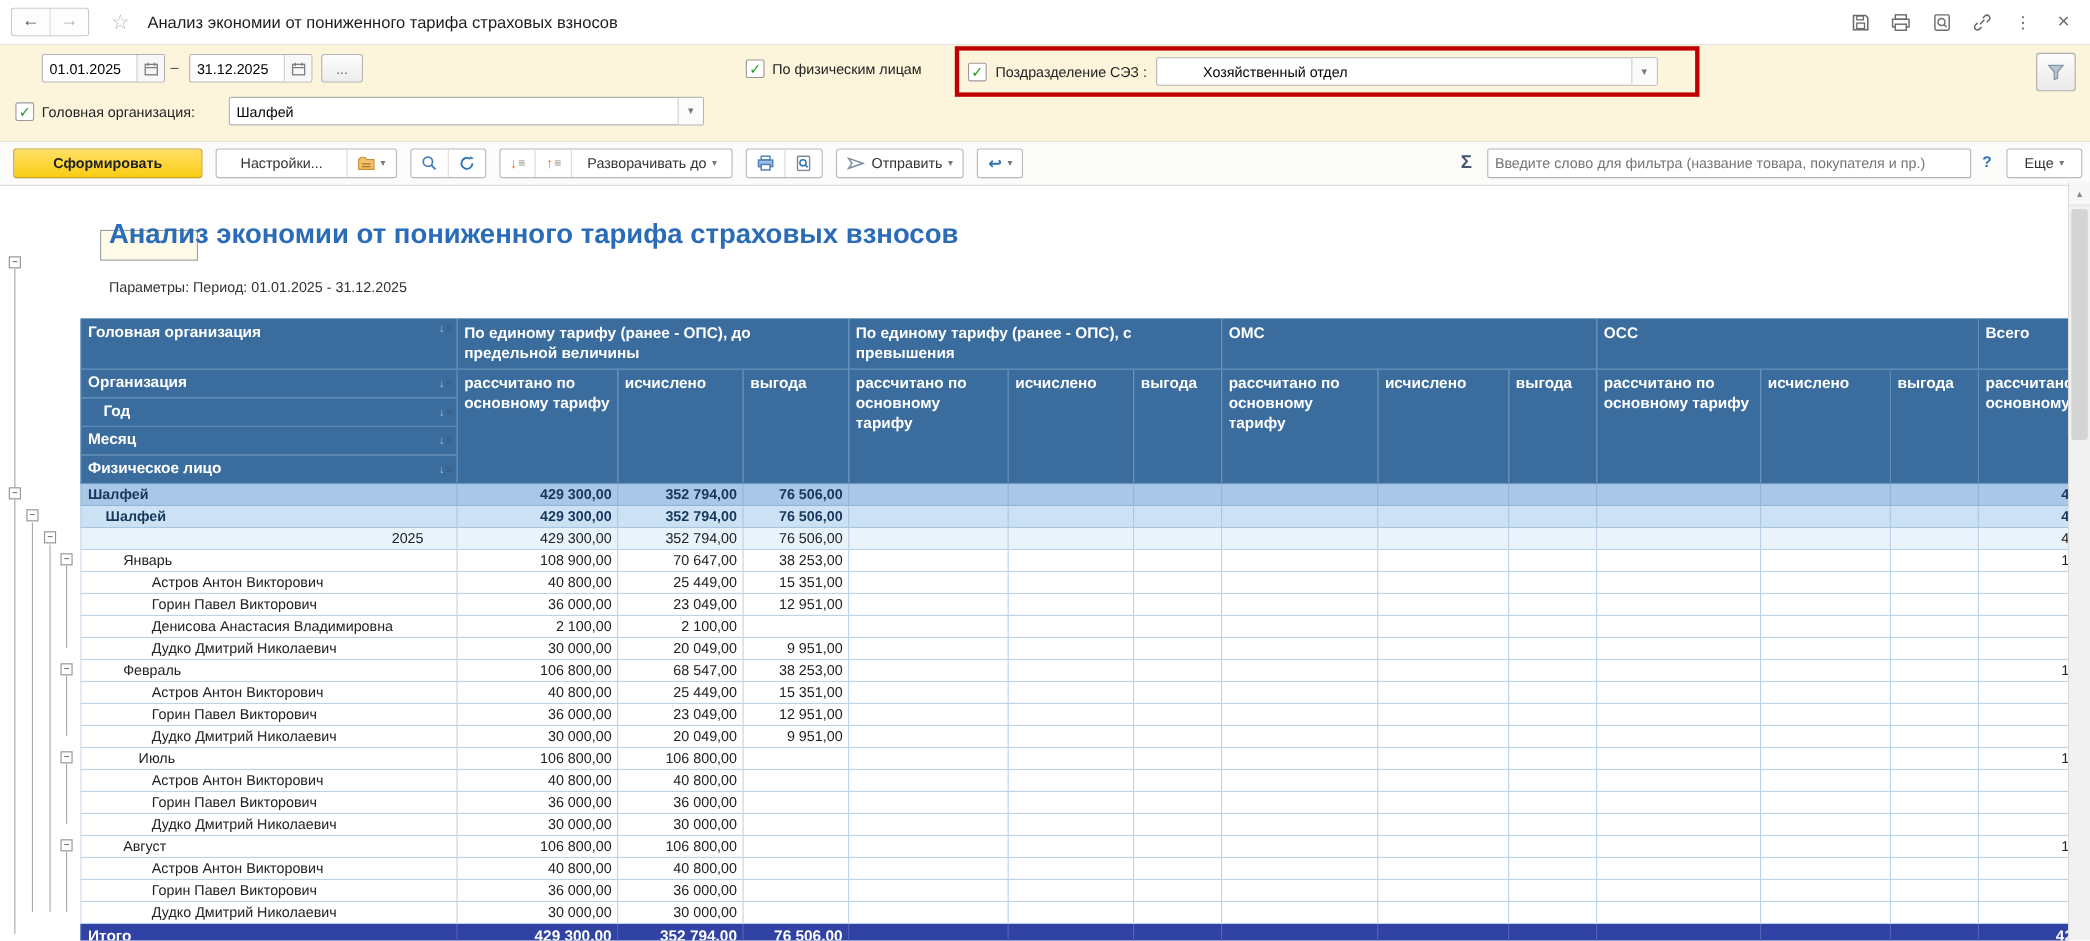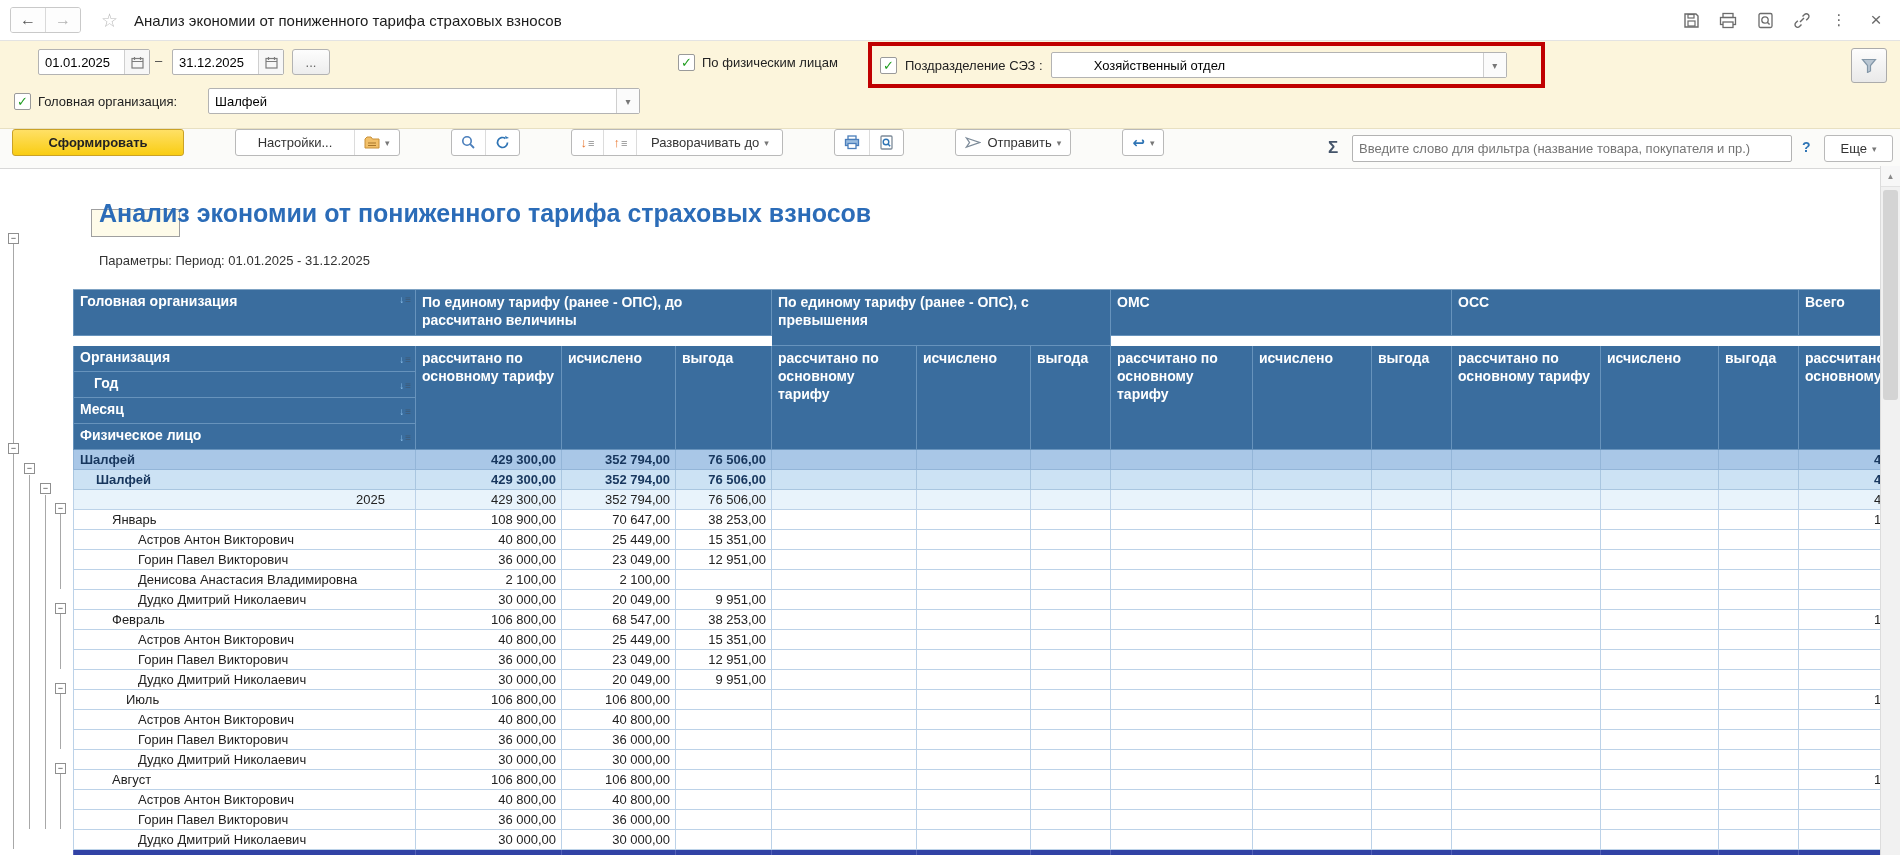--- a/index.html
+++ b/index.html
@@ -33,21 +33,21 @@
             background:linear-gradient(#fdfdfd,#ededed);color:#666;display:flex;align-items:center;justify-content:center;box-sizing:border-box;}
   .chkrow{position:absolute;display:flex;align-items:center;gap:7px;}
   .chk{width:15px;height:15px;background:#fff;border:1px solid #9a9a9a;border-radius:2px;display:flex;
        align-items:center;justify-content:center;font-size:13px;line-height:13px;color:#1f9d1f;font-weight:bold;}
   .redbox{position:absolute;left:868px;top:1px;width:677px;height:46px;border:4px solid #c00000;box-sizing:border-box;
           display:flex;align-items:center;gap:8px;padding-left:8px;}
   .funnelbtn{position:absolute;right:13px;top:7px;width:34px;height:33px;border:1px solid #ababab;border-radius:3px;
              background:linear-gradient(#fdfdfd,#e9e9e9);display:flex;align-items:center;justify-content:center;}
 
   
-  .toolbar{position:relative;height:39px;background:#fbfbf9;border-bottom:1px solid #d8d8d8;display:flex;gap:39px;}
+  .toolbar{position:relative;height:39px;background:#fbfbf9;border-bottom:1px solid #d8d8d8;display:flex;align-items:center;}
   .btn{height:27px;box-sizing:border-box;border:1px solid #b9b9b9;border-radius:3px;background:#fff;
        display:flex;align-items:center;justify-content:center;padding:0 12px;color:#333;white-space:nowrap;}
   .btn-gen{margin-left:12px;width:172px;font-weight:bold;color:#222;
            background:linear-gradient(#ffe066,#f9cd13);border:1px solid #caa227;}
   .bgrp{display:flex;height:27px;border:1px solid #b9b9b9;border-radius:3px;background:#fff;box-sizing:border-box;margin-left:12px;overflow:hidden;}
   .bseg{display:flex;align-items:center;justify-content:center;padding:0 9px;color:#333;white-space:nowrap;height:100%;box-sizing:border-box;}
   .bseg+.bseg{border-left:1px solid #dcdcdc;}
   .caret{font-size:9px;color:#777;margin-left:5px;}
   .arricon{font-size:13px;color:#e8742c;font-weight:bold;}
   .bars{font-size:11px;color:#8a8a8a;margin-left:1px;}
@@ -304,22 +304,22 @@
         <div class="marker" style="left: 55px; top: 334px;">−</div>
         <div class="marker" style="left: 55px; top: 434px;">−</div>
         <div class="marker" style="left: 55px; top: 514px;">−</div>
         <div class="marker" style="left: 55px; top: 594px;">−</div>
       </div>
 
     <div class="grid">
       <div class="grid-inner" id="grid-inner">
           <div class="trow">
             <div class="hc hfirst" style="width: 343px; height: 46px;">Головная организация<span class="sort"><span class="sa">↓</span><span class="sb">≡</span></span></div>
-            <div class="hc" style="width: 356px; height: 46px; font-size: 14px; line-height: 18px;">По единому тарифу (ранее - ОПС), до рассчитано величины</div>
-            <div class="hc" style="width: 339px; height: 56px; font-size: 14px; line-height: 18px;">По единому тарифу (ранее - ОПС), с превышения</div>
+            <div class="hc" style="width: 356px; height: 46px; font-size: 14px; line-height: 18px;">По единому тарифу (ранее - ОПС), до предельной величины</div>
+            <div class="hc" style="width: 339px; height: 46px; font-size: 14px; line-height: 18px;">По единому тарифу (ранее - ОПС), с превышения</div>
             <div class="hc" style="width: 341px; height: 46px; font-size: 14px; line-height: 18px;">ОМС</div>
             <div class="hc" style="width: 347px; height: 46px; font-size: 14px; line-height: 18px;">ОСС</div>
             <div class="hc" style="width: 146px; height: 46px; font-size: 14px; line-height: 18px;">Всего</div>
           </div>
           <div class="trow">
             <div style="width: 343px;">
               <div class="hc hfirst" style="width: 343px; height: 26px; line-height: 19px; padding: 2px 6px;">Организация<span class="sort"><span class="sa">↓</span><span class="sb">≡</span></span></div>
               <div class="hc hfirst" style="width: 343px; height: 26px; line-height: 19px; padding: 2px 20px;">Год<span class="sort"><span class="sa">↓</span><span class="sb">≡</span></span></div>
               <div class="hc hfirst" style="width: 343px; height: 26px; line-height: 19px; padding: 2px 6px;">Месяц<span class="sort"><span class="sa">↓</span><span class="sb">≡</span></span></div>
               <div class="hc hfirst" style="width: 343px; height: 26px; line-height: 19px; padding: 2px 6px;">Физическое лицо<span class="sort"><span class="sa">↓</span><span class="sb">≡</span></span></div>

